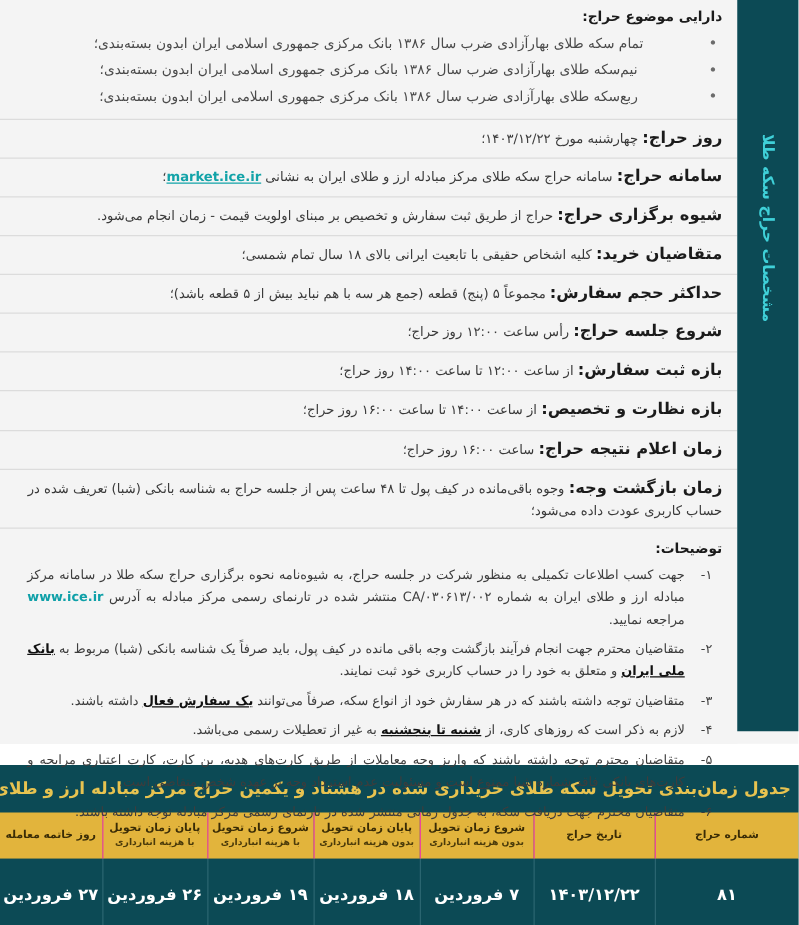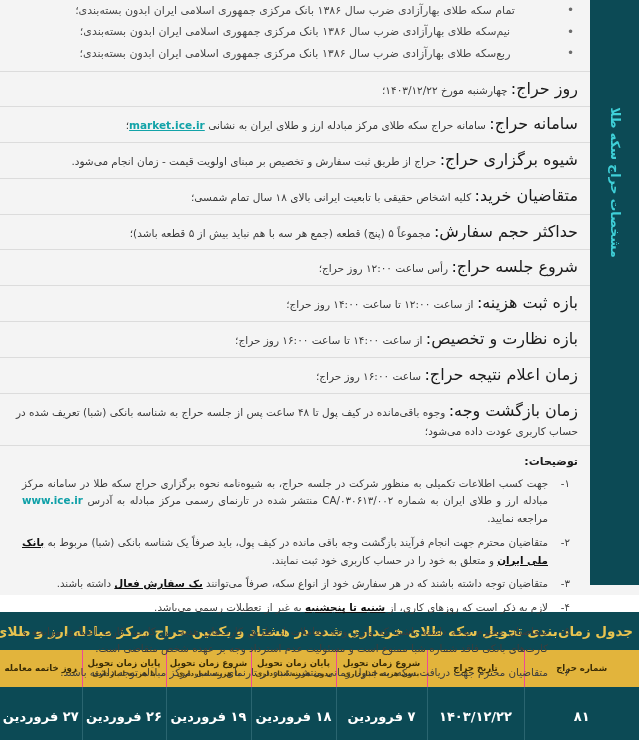--- a/index.html
+++ b/index.html
@@ -77,23 +77,23 @@
     line-height: 1.55;
     text-align: right;
     color: #3a3a3a;
   }
 
   .spec-row:first-child {
     border-top: none;
   }
 
   .spec-title {
-    font-weight: normal;
+    font-weight: bold;
     color: #1b1b1b;
-    font-size: 16px;
+    font-size: 13px;
   }
 
   .asset-header {
     padding: 7px 12px 4px 14px;
     font-weight: bold;
     font-size: 11px;
     color: #1b1b1b;
     text-align: right;
   }
 
@@ -275,20 +275,21 @@
 <div class="page">
 
   <div class="top-section">
 
     <div class="spine">
       <div class="spine-label">مشخصات حراج سکه طلا</div>
     </div>
 
     <div class="content-col">
 
+      <div class="asset-header">دارایی موضوع حراج:</div>
 
       <ul class="bullet-list">
         <li>تمام سکه طلای بهارآزادی ضرب سال ۱۳۸۶ بانک مرکزی جمهوری اسلامی ایران ابدون بسته‌بندی؛</li>
         <li>نیم‌سکه طلای بهارآزادی ضرب سال ۱۳۸۶ بانک مرکزی جمهوری اسلامی ایران ابدون بسته‌بندی؛</li>
         <li>ربع‌سکه طلای بهارآزادی ضرب سال ۱۳۸۶ بانک مرکزی جمهوری اسلامی ایران ابدون بسته‌بندی؛</li>
       </ul>
 
       <div class="spec-block">
 
         <div class="spec-row">
@@ -316,21 +317,21 @@
           <span class="spec-title">حداکثر حجم سفارش:</span>
           <span>مجموعاً ۵ (پنج) قطعه (جمع هر سه با هم نباید بیش از ۵ قطعه باشد)؛</span>
         </div>
 
         <div class="spec-row">
           <span class="spec-title">شروع جلسه حراج:</span>
           <span>رأس ساعت ۱۲:۰۰ روز حراج؛</span>
         </div>
 
         <div class="spec-row">
-          <span class="spec-title">بازه ثبت هزینه:</span>
+          <span class="spec-title">بازه ثبت سفارش:</span>
           <span>از ساعت ۱۲:۰۰ تا ساعت ۱۴:۰۰ روز حراج؛</span>
         </div>
 
         <div class="spec-row">
           <span class="spec-title">بازه نظارت و تخصیص:</span>
           <span>از ساعت ۱۴:۰۰ تا ساعت ۱۶:۰۰ روز حراج؛</span>
         </div>
 
         <div class="spec-row">
           <span class="spec-title">زمان اعلام نتیجه حراج:</span>

